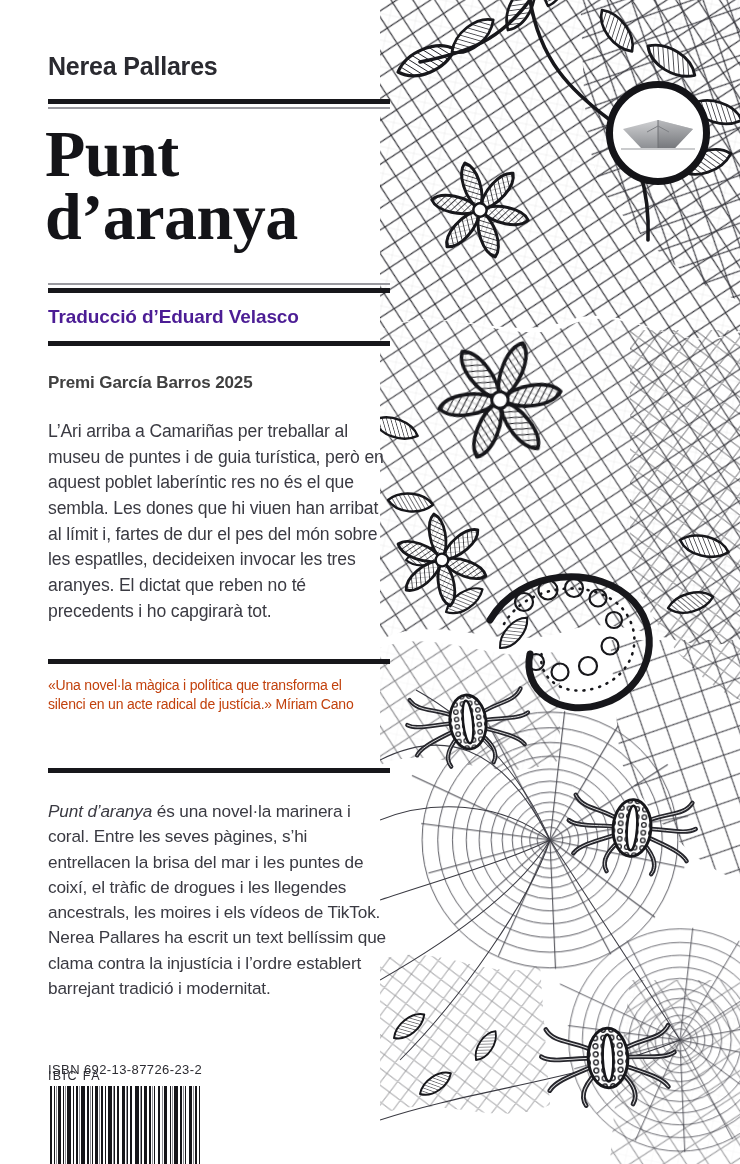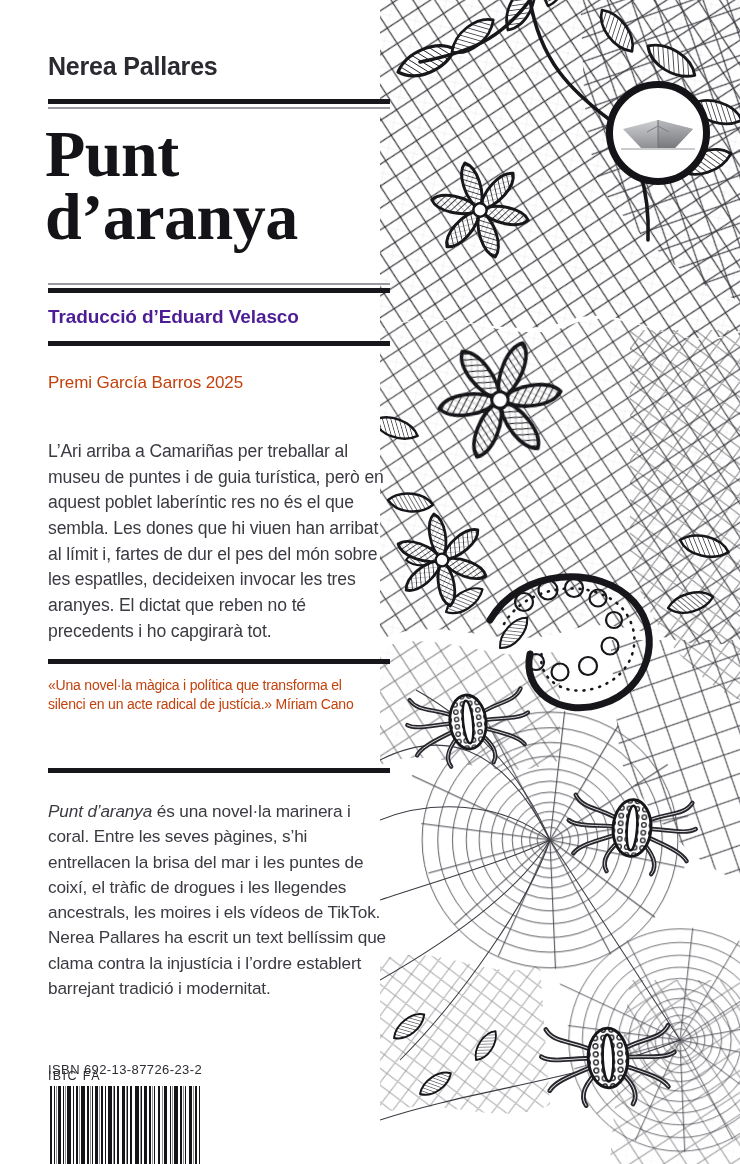--- a/index.html
+++ b/index.html
@@ -116,35 +116,34 @@
     font-weight: bold;
     color: #4c1d95;
     letter-spacing: -0.1px;
   }
 
   .award {
     position: absolute;
     left: 0;
     top: 373px;
     font-size: 17px;
-    font-weight: normal;
-    color: #c2410c;
+    font-weight: bold;
+    color: #404040;
     letter-spacing: -0.1px;
   }
 
   .synopsis {
     position: absolute;
     left: 0;
     top: 419px;
     width: 346px;
     font-size: 17.6px;
     line-height: 1.46;
     color: #3a3a42;
     letter-spacing: -0.15px;
-    margin-top: 20px;
   }
 
   .quote {
     position: absolute;
     left: 0;
     top: 676px;
     width: 334px;
     font-size: 14px;
     font-weight: normal;
     line-height: 1.38;

